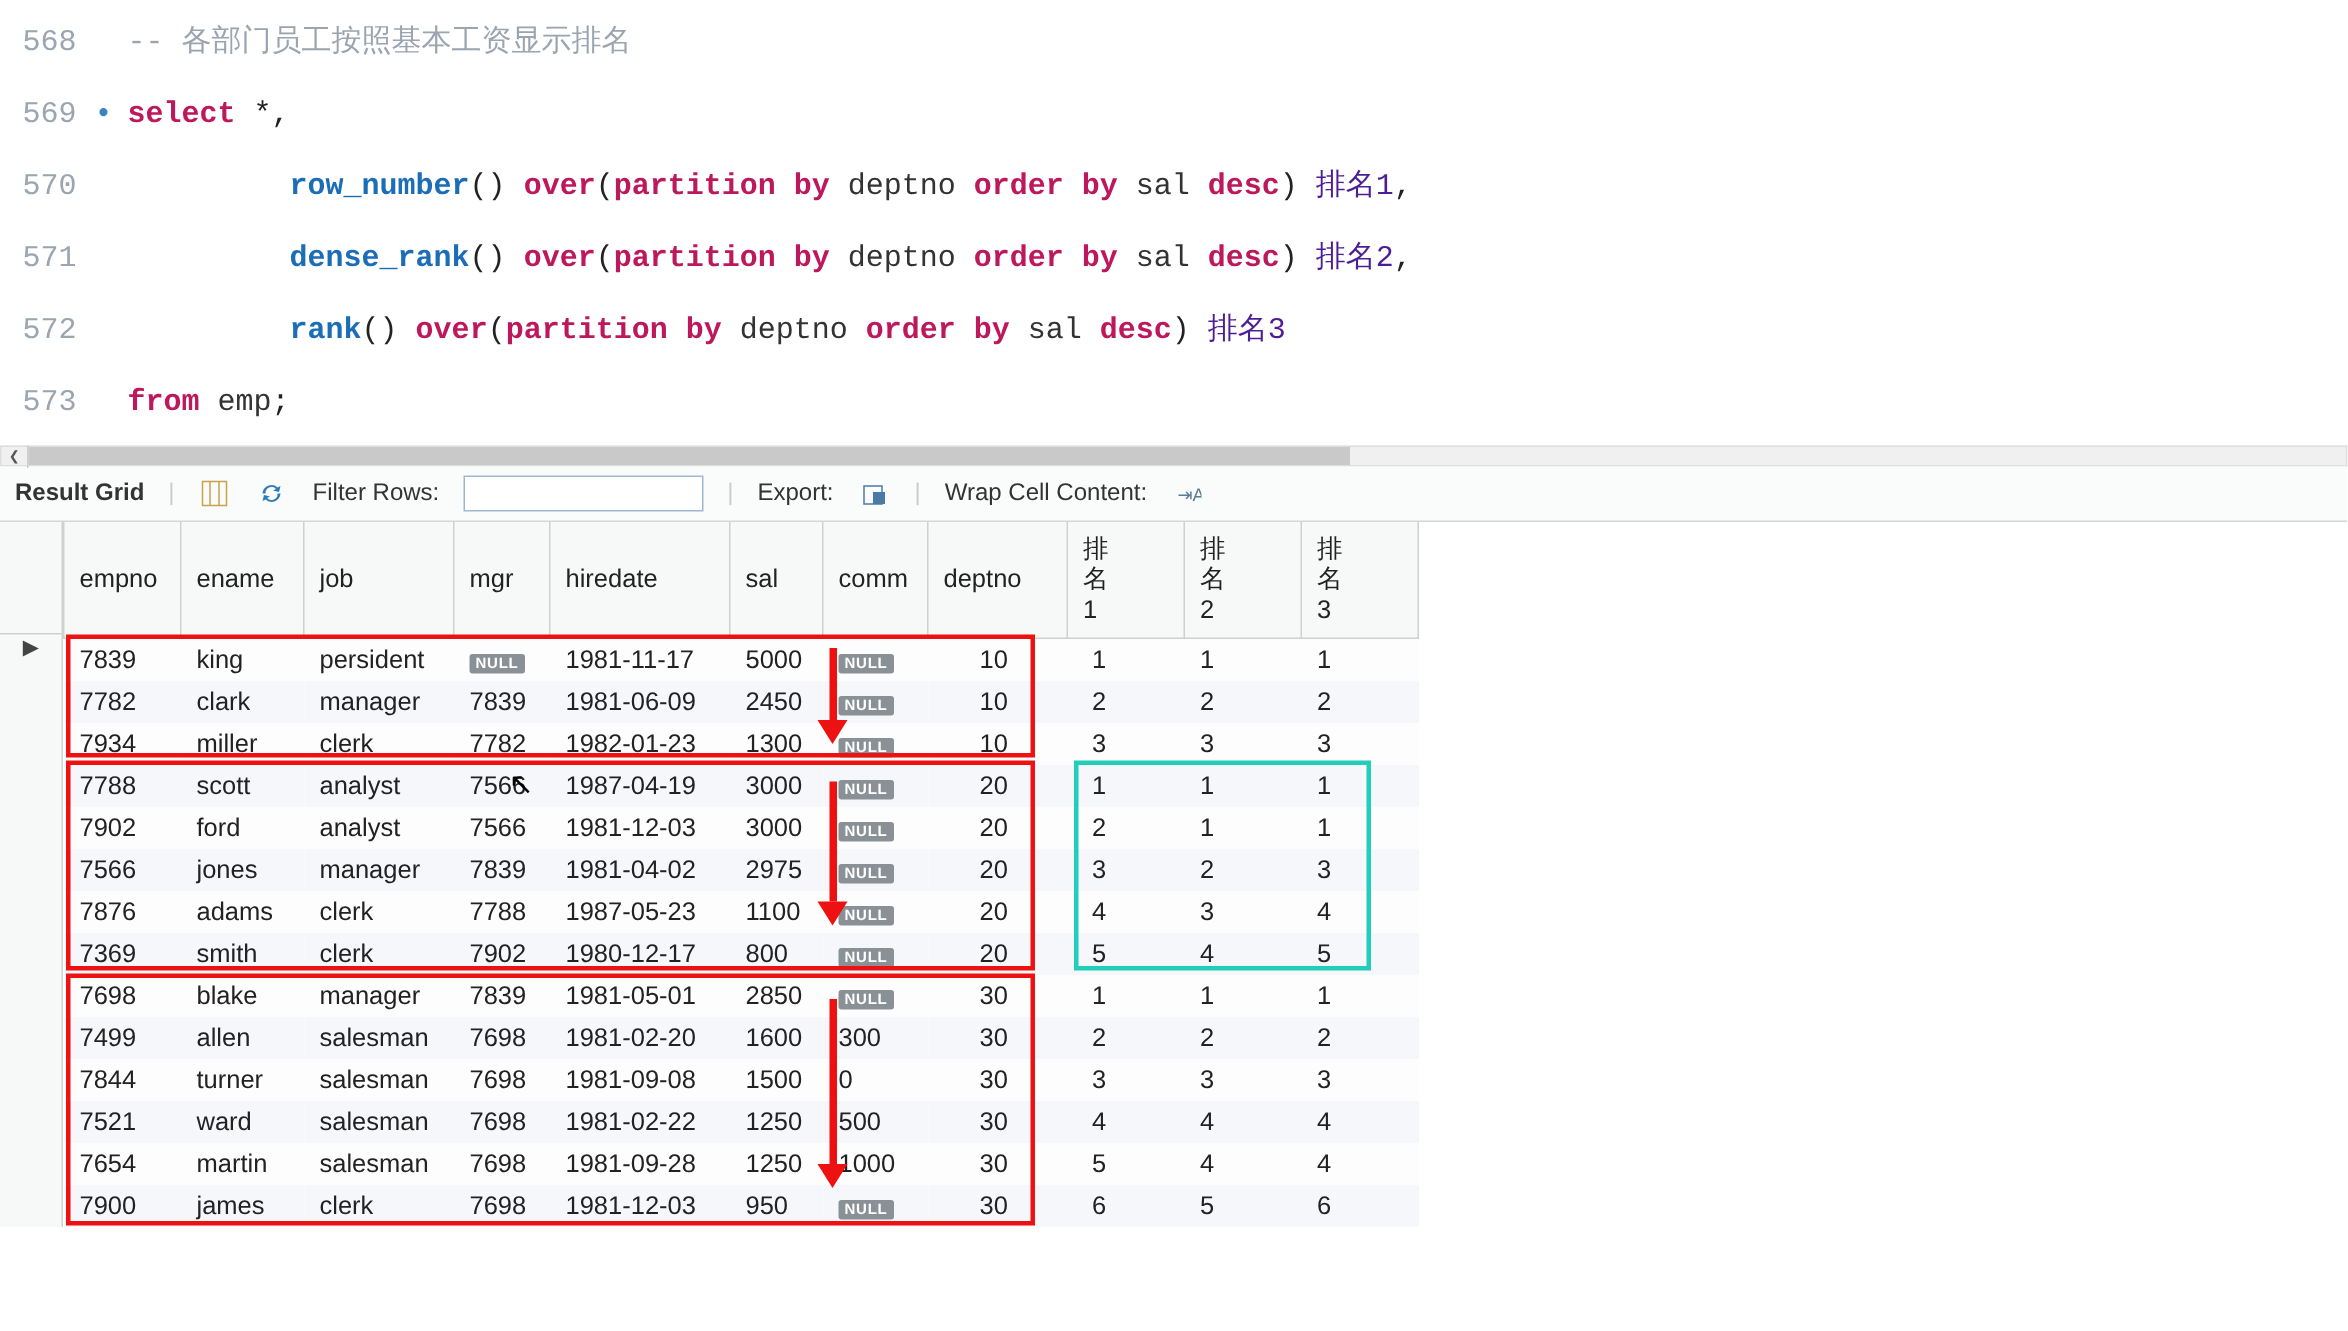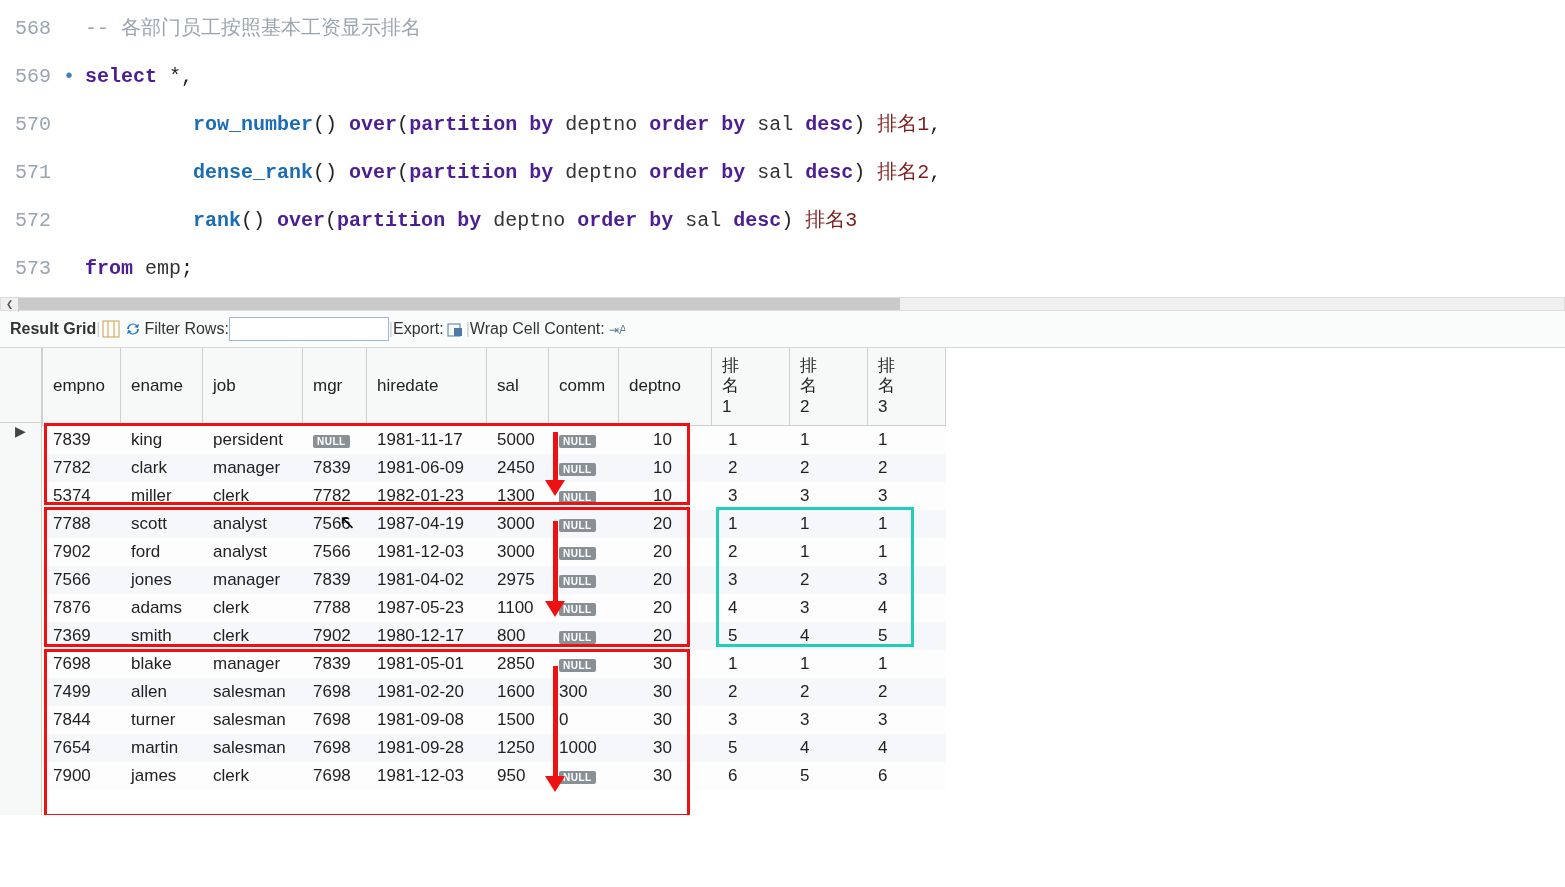--- a/index.html
+++ b/index.html
@@ -29,25 +29,25 @@
       user-select: none;
     }
     .gutter.modified::after {
       content: " •";
       color: #3b83c0;
     }
     .code {
       color: #222;
     }
     .cm-comment { color: #9aa5b0; }
-    .cm-keyword { color: #4c1d95; font-weight: bold; }
+    .cm-keyword { color: #be185d; font-weight: bold; }
     .cm-func { color: #1a6db6; font-weight: bold; }
     .cm-op { color: #222; }
     .cm-ident { color: #333; }
-    .cm-alias { color: #7f1d1d; }
+    .cm-alias { color: #4c1d95; }
     .hscroll {
       height: 14px;
       background: #f0f0f0;
       border: 1px solid #ddd;
       display: flex;
       align-items: center;
       margin-top: 4px;
     }
     .hscroll-left {
       width: 18px;
@@ -69,21 +69,21 @@
       width: 57%;
       background: #c9c9c9;
     }
     .toolbar {
       display: flex;
       align-items: center;
       padding: 6px 10px;
       border-bottom: 1px solid #d6d6d6;
       font-family: "Segoe UI", Arial, sans-serif;
       font-size: 16px;
-      gap: 0;
+      gap: 16px;
       background: #fafbfb;
     }
     .toolbar .sep { color: #ccc; }
     .toolbar .label { color: #333; font-weight: bold; }
     .toolbar .normal { color: #333; }
     .toolbar input {
       width: 160px;
       height: 24px;
       border: 1px solid #9db8cf;
       padding: 2px 6px;
@@ -335,21 +335,21 @@
             <td class="col-mgr">7839</td>
             <td class="col-hiredate">1981-06-09</td>
             <td class="col-sal">2450</td>
             <td class="col-comm"><span class="null-badge">NULL</span></td>
             <td class="col-deptno">10</td>
             <td class="col-r1">2</td>
             <td class="col-r2">2</td>
             <td class="col-r3">2</td>
           </tr>
           <tr>
-            <td class="col-empno">5374</td>
+            <td class="col-empno">7934</td>
             <td class="col-ename">miller</td>
             <td class="col-job">clerk</td>
             <td class="col-mgr">7782</td>
             <td class="col-hiredate">1982-01-23</td>
             <td class="col-sal">1300</td>
             <td class="col-comm"><span class="null-badge">NULL</span></td>
             <td class="col-deptno">10</td>
             <td class="col-r1">3</td>
             <td class="col-r2">3</td>
             <td class="col-r3">3</td>
@@ -452,20 +452,33 @@
             <td class="col-mgr">7698</td>
             <td class="col-hiredate">1981-09-08</td>
             <td class="col-sal">1500</td>
             <td class="col-comm">0</td>
             <td class="col-deptno">30</td>
             <td class="col-r1">3</td>
             <td class="col-r2">3</td>
             <td class="col-r3">3</td>
           </tr>
           <tr>
+            <td class="col-empno">7521</td>
+            <td class="col-ename">ward</td>
+            <td class="col-job">salesman</td>
+            <td class="col-mgr">7698</td>
+            <td class="col-hiredate">1981-02-22</td>
+            <td class="col-sal">1250</td>
+            <td class="col-comm">500</td>
+            <td class="col-deptno">30</td>
+            <td class="col-r1">4</td>
+            <td class="col-r2">4</td>
+            <td class="col-r3">4</td>
+          </tr>
+          <tr>
             <td class="col-empno">7654</td>
             <td class="col-ename">martin</td>
             <td class="col-job">salesman</td>
             <td class="col-mgr">7698</td>
             <td class="col-hiredate">1981-09-28</td>
             <td class="col-sal">1250</td>
             <td class="col-comm">1000</td>
             <td class="col-deptno">30</td>
             <td class="col-r1">5</td>
             <td class="col-r2">4</td>

